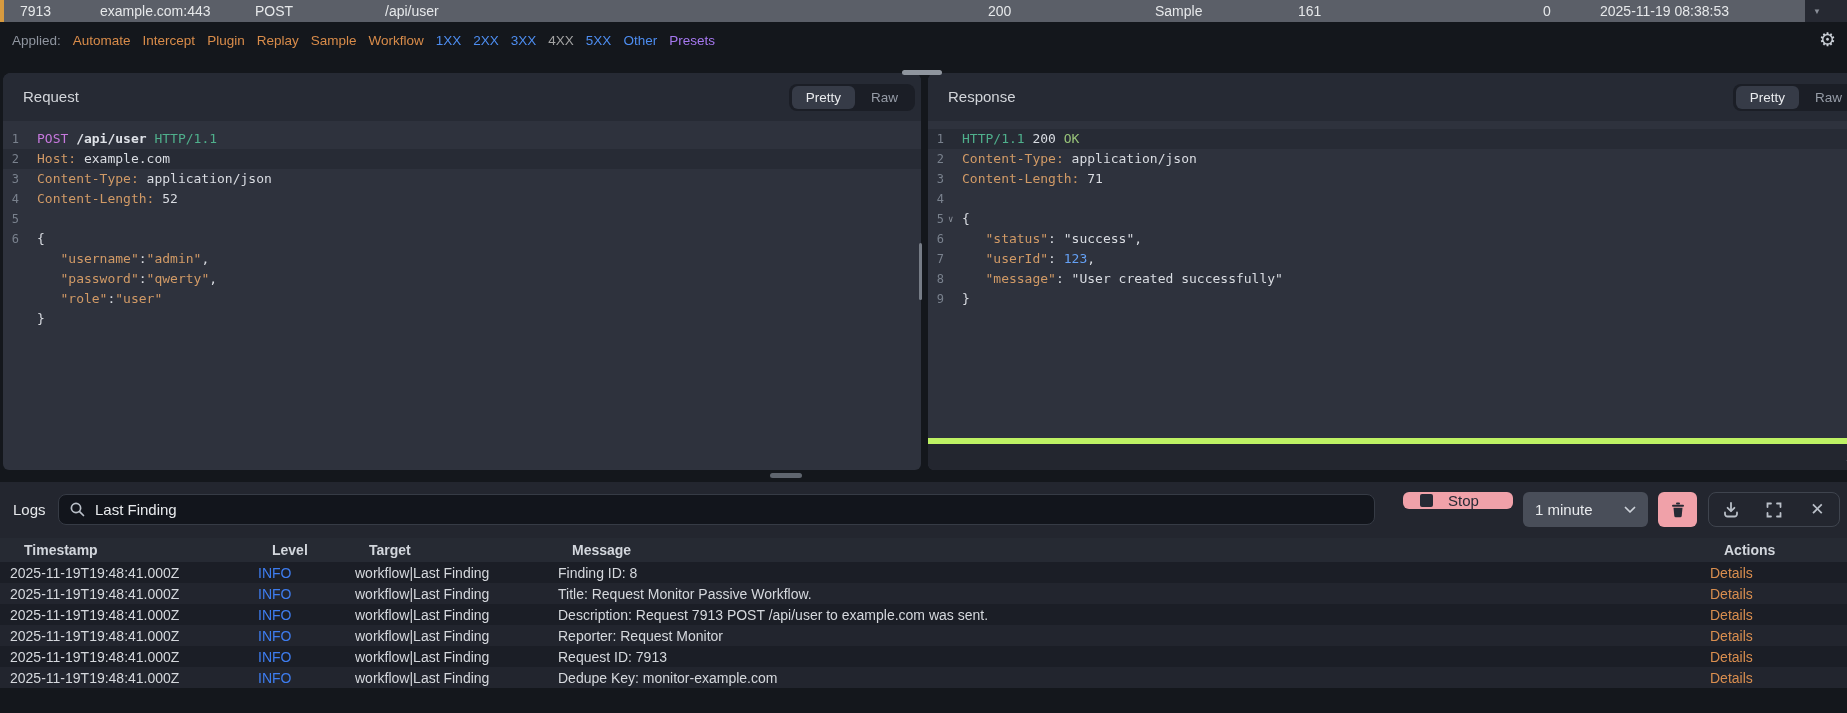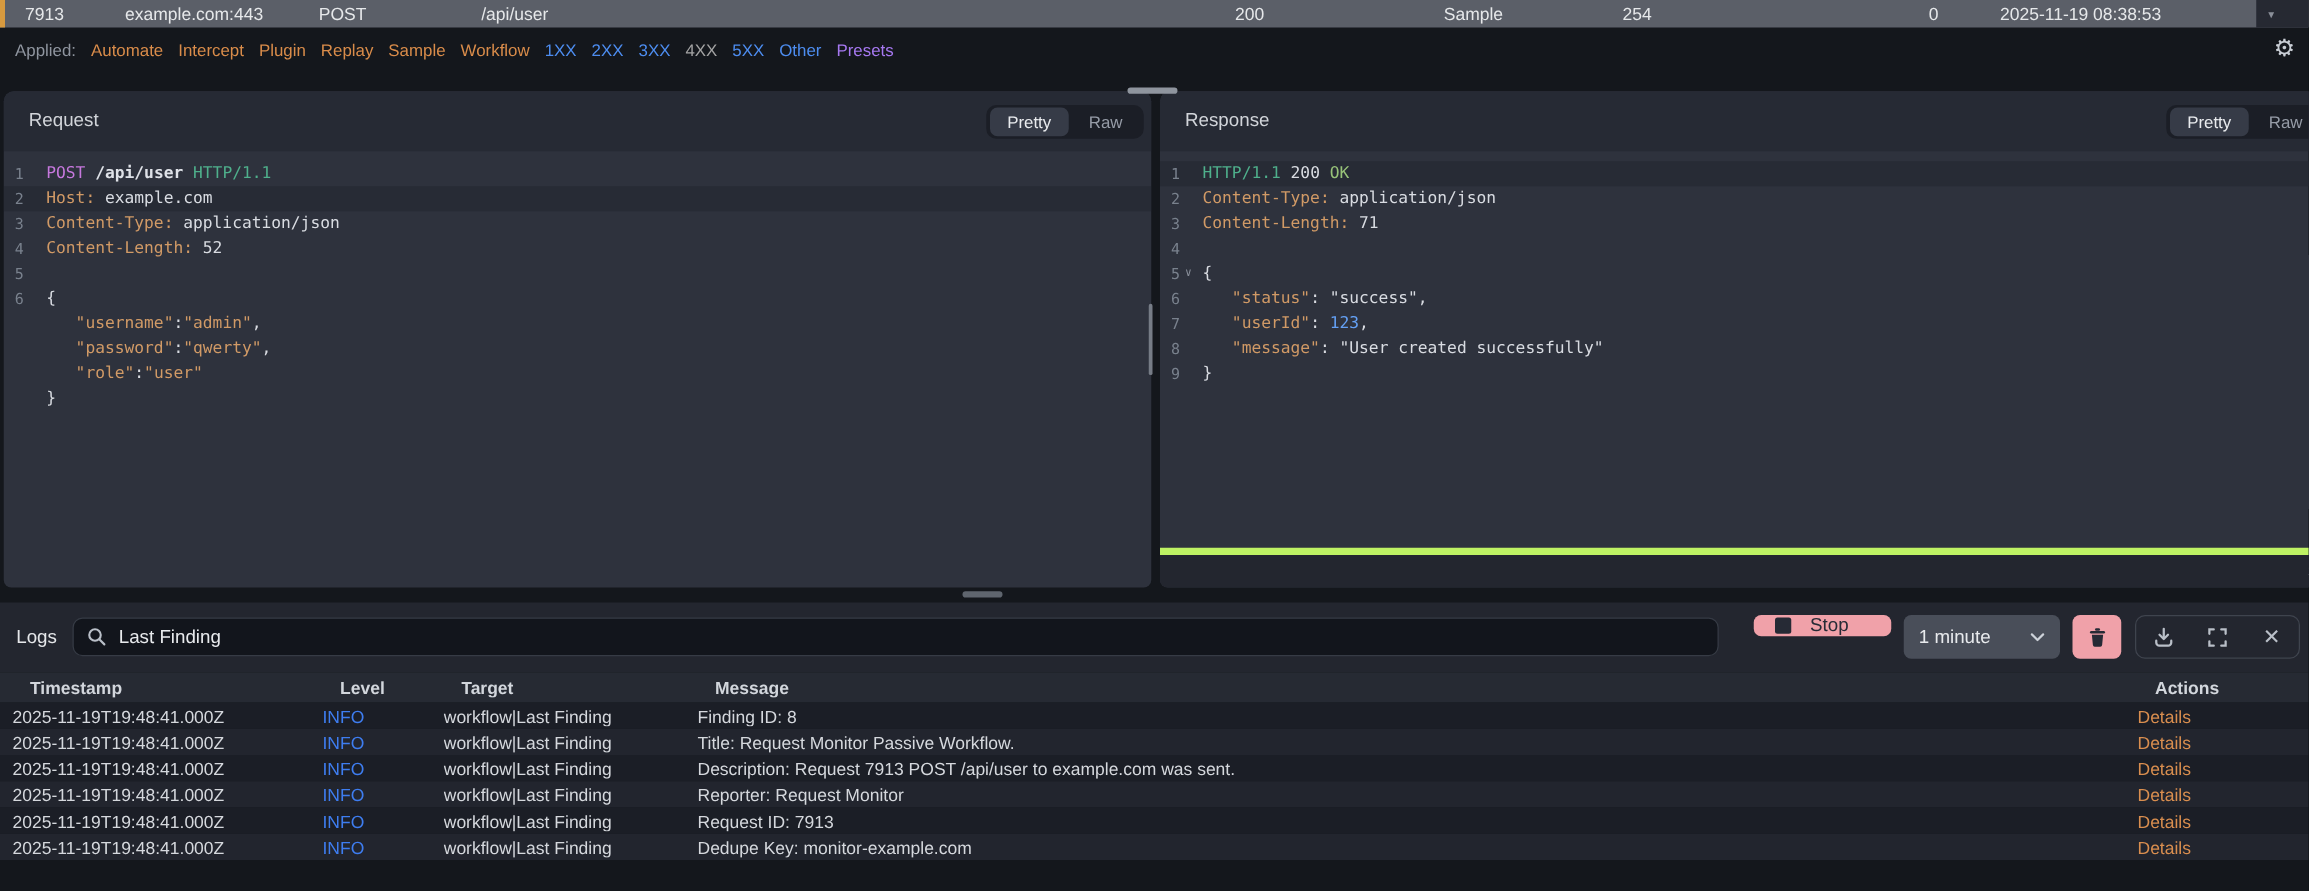--- a/index.html
+++ b/index.html
@@ -83,21 +83,21 @@
 <div class="screen">
 
   <div class="history-row">
     <div class="row-accent"></div>
     <span class="hc c-id">7913</span>
     <span class="hc c-host">example.com:443</span>
     <span class="hc c-method">POST</span>
     <span class="hc c-path">/api/user</span>
     <span class="hc c-status">200</span>
     <span class="hc c-source">Sample</span>
-    <span class="hc c-length">254</span>
+    <span class="hc c-length">161</span>
     <span class="hc c-zero">0</span>
     <span class="hc c-ts">2025-11-19 08:38:53</span>
     <div class="row-scroll">
         <span class="tri">▼</span>
       </div>
   </div>
 
   <div class="applied-bar">
     <span class="applied-label">Applied:</span>
     <div class="filters" id="filters">

